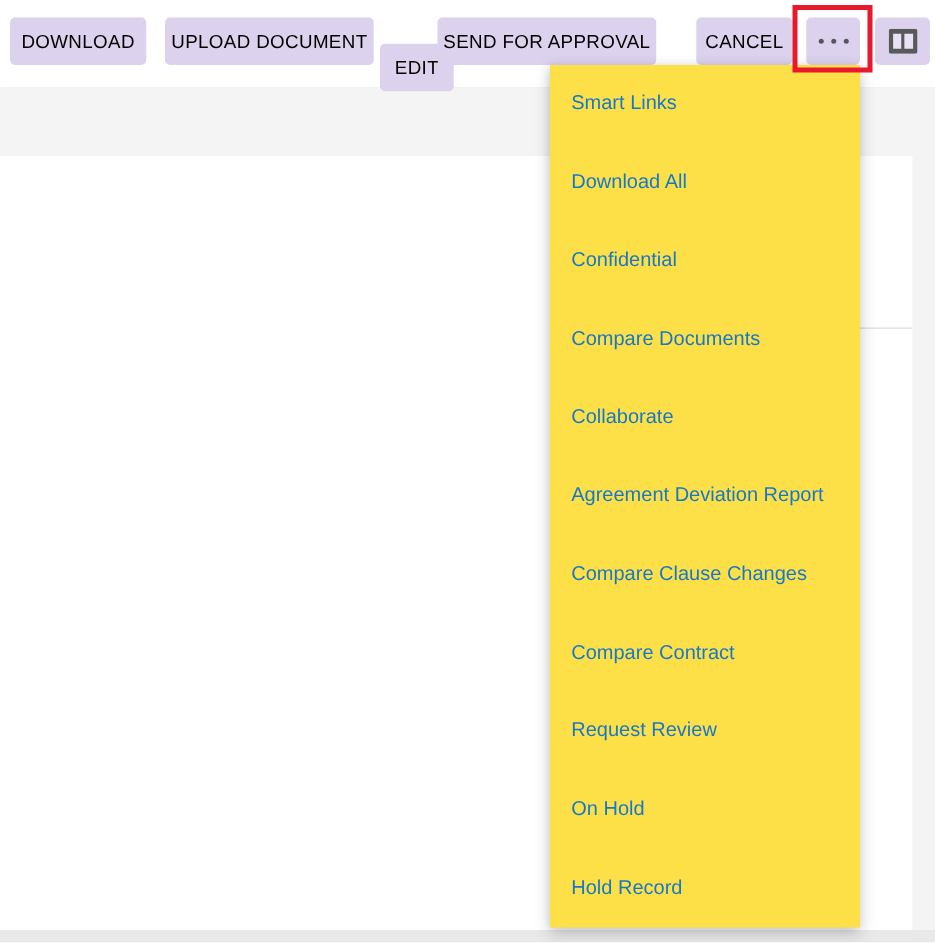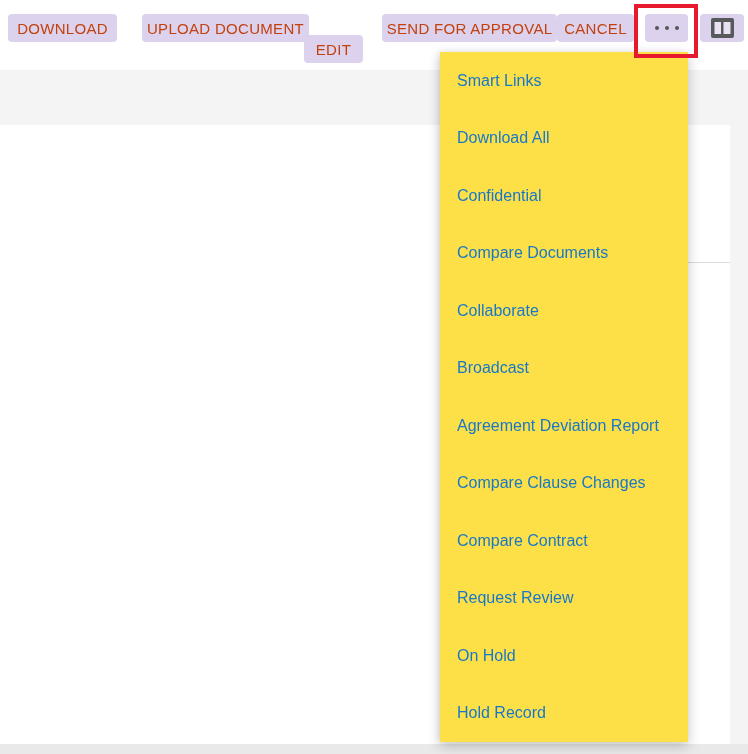--- a/index.html
+++ b/index.html
@@ -34,31 +34,31 @@
     position:absolute; top:262px; left:686px; width:44px; height:1px;
     background:#dcdcdc; z-index:3;
   }
   .bottom-strip {
     position:absolute; top:744px; left:0; width:748px; height:10px;
     background:#e9e9e9; z-index:4;
   }
 
   
   .tb-btn {
-    position:absolute; top:14px; height:28px;
+    position:absolute; top:14px; height:38px;
     background:#ddd2ee; border:none; border-radius:4px;
     display:flex; align-items:center; justify-content:center;
     font-family:"Liberation Sans", sans-serif;
-    font-size:15px; letter-spacing:0.3px; color:#c2410c;
+    font-size:15px; letter-spacing:0.3px; color:#000000;
     cursor:pointer; z-index:5;
   }
   .btn-download { left:8px;   width:109px; }
-  .btn-upload   { left:142px; width:167px; }
+  .btn-upload   { left:132px; width:167px; }
   .btn-edit     { left:304px; width:59px;margin-top:21px;  }
-  .btn-send     { left:382px; width:175px; }
+  .btn-send     { left:350px; width:175px; }
   .btn-cancel   { left:557px; width:77px;  }
   .btn-more     { left:645px; width:43px;  }
   .btn-panel    { left:700px; width:44px;  }
 
   .ellipsis-dots { display:flex; gap:6px; align-items:center; }
   .ellipsis-dots span {
     width:4px; height:4px; border-radius:50%; background:#55565a; display:block;
   }
 
   .panel-glyph { display:block; }
@@ -120,20 +120,19 @@
 </button>
 
 <div class="annotation-box"></div>
 
 <ul class="dropdown-menu">
   <li>Smart Links</li>
   <li>Download All</li>
   <li>Confidential</li>
   <li>Compare Documents</li>
   <li>Collaborate</li>
-  <li>Broadcast</li>
   <li>Agreement Deviation Report</li>
   <li>Compare Clause Changes</li>
   <li>Compare Contract</li>
   <li>Request Review</li>
   <li>On Hold</li>
   <li>Hold Record</li>
 </ul>
 
 </body></html>

